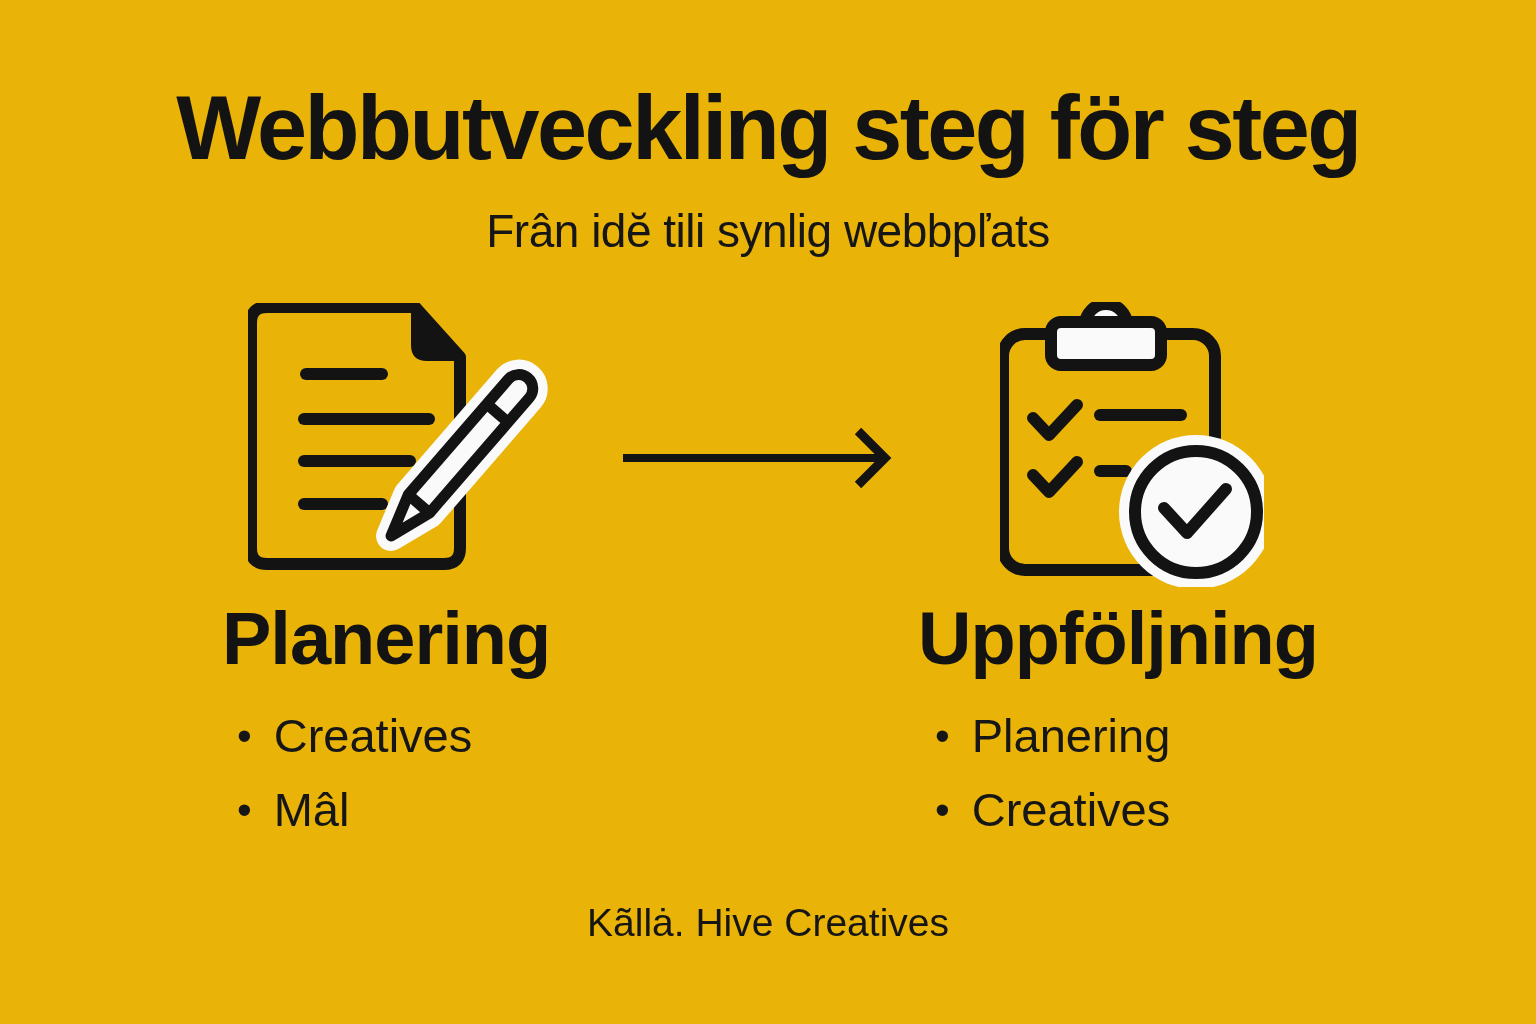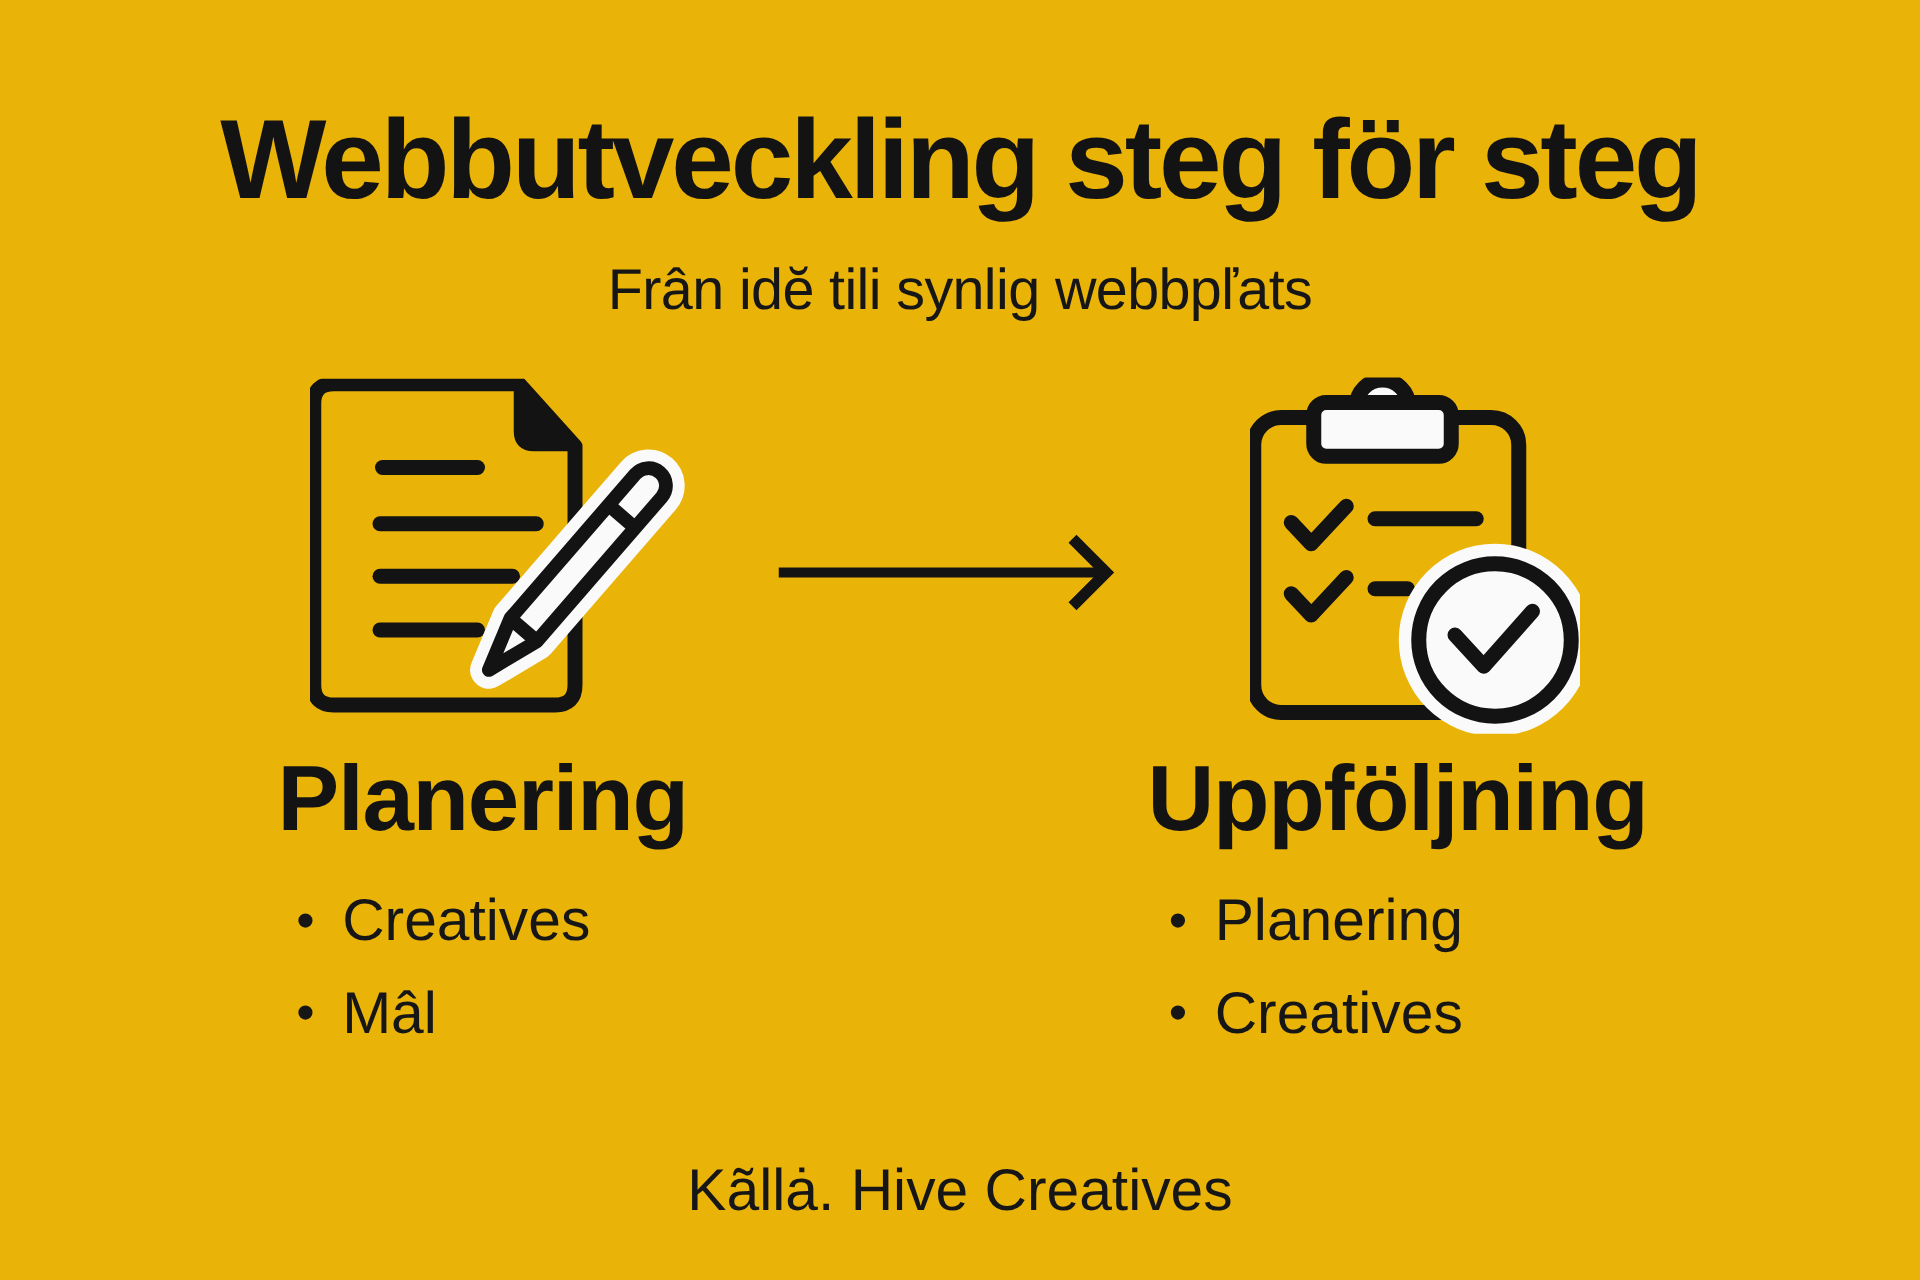--- a/index.html
+++ b/index.html
@@ -69,25 +69,24 @@
   .bullets .dot {
     font-size: 42px;
     margin-right: 22px;
     position: relative;
     top: -2px;
   }
   .footer {
     position: absolute;
     left: 0; right: 0; top: 903px;
     text-align: center;
-    font-size: 47px;
+    font-size: 39px;
     font-weight: 400;
     line-height: 1;
     color: #161616;
-    margin-top: 25px;
   }
   svg { display: block; }
 </style>
 </head>
 <body>
 
 <div class="canvas">
 
   <h1 class="title">Webbutveckling steg för steg</h1>
   <p class="subtitle">Frân idĕ tili synlig webbpľats</p>

